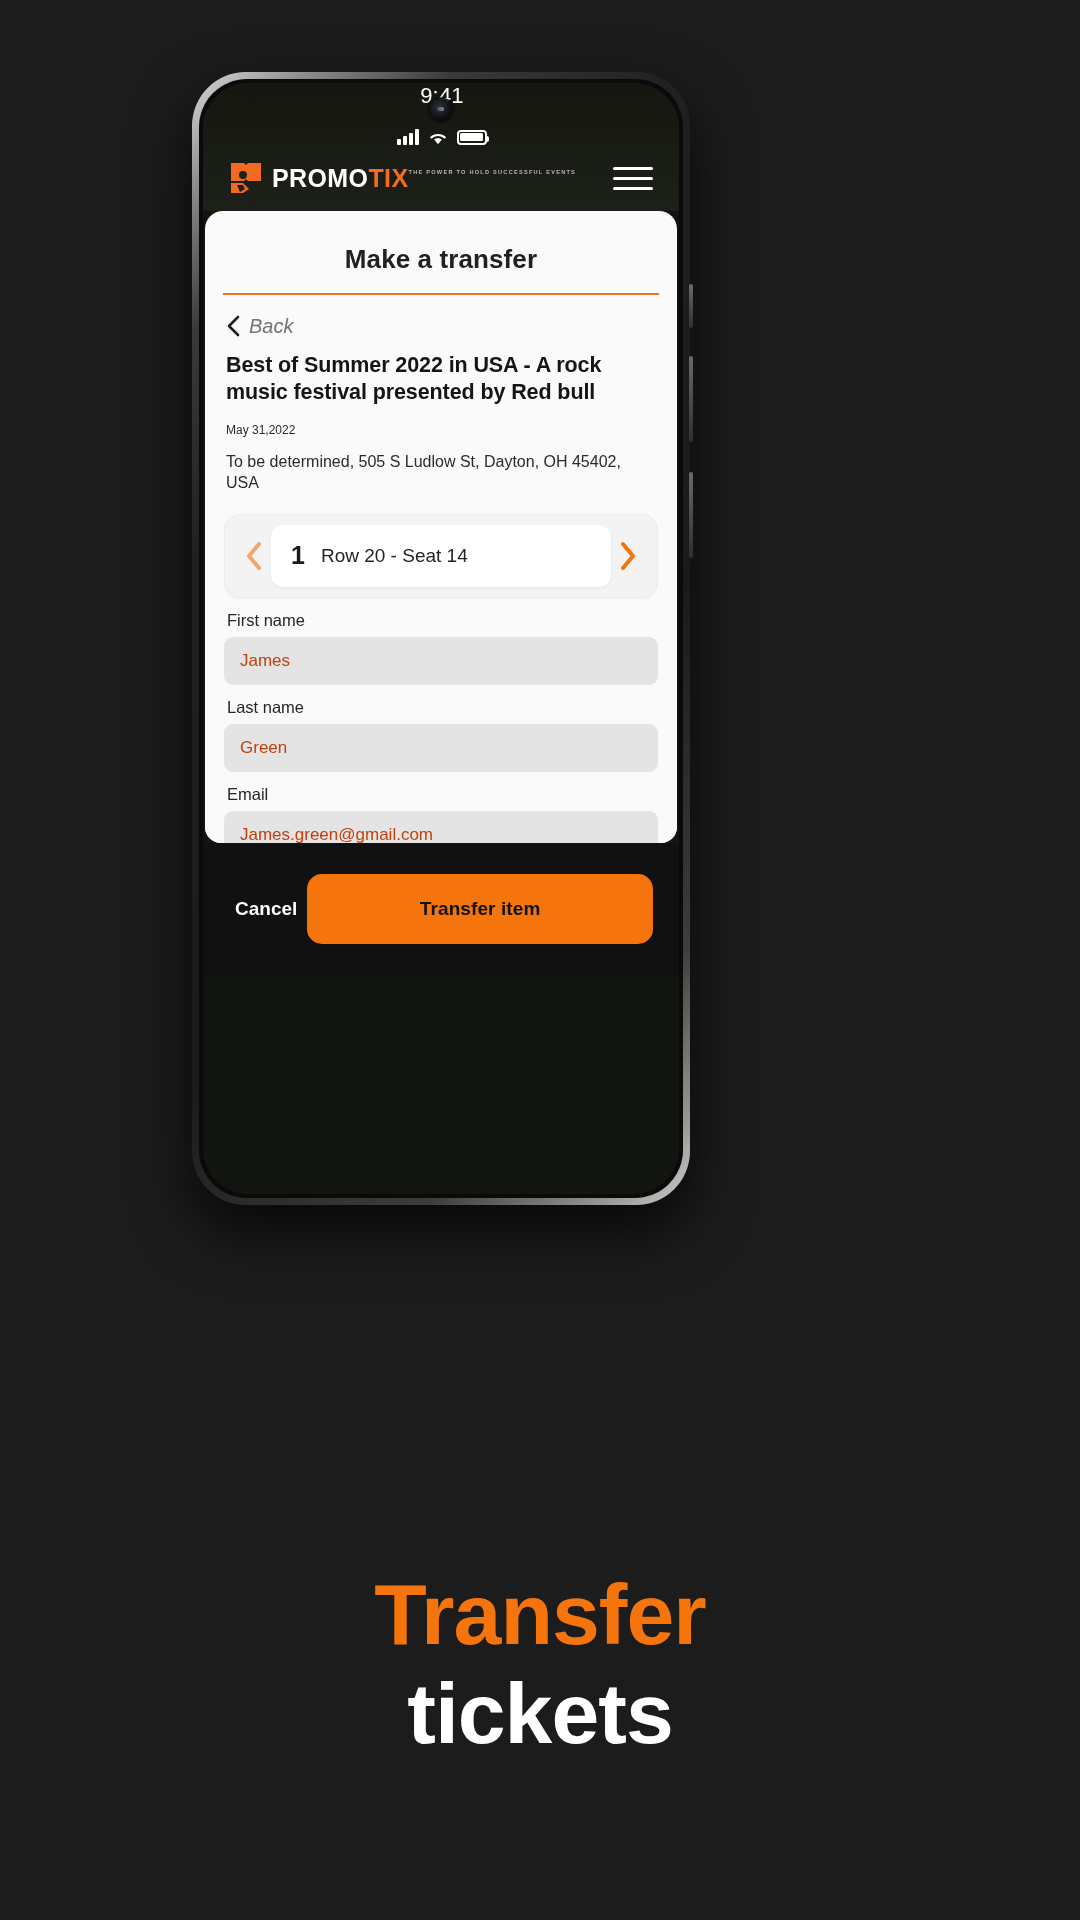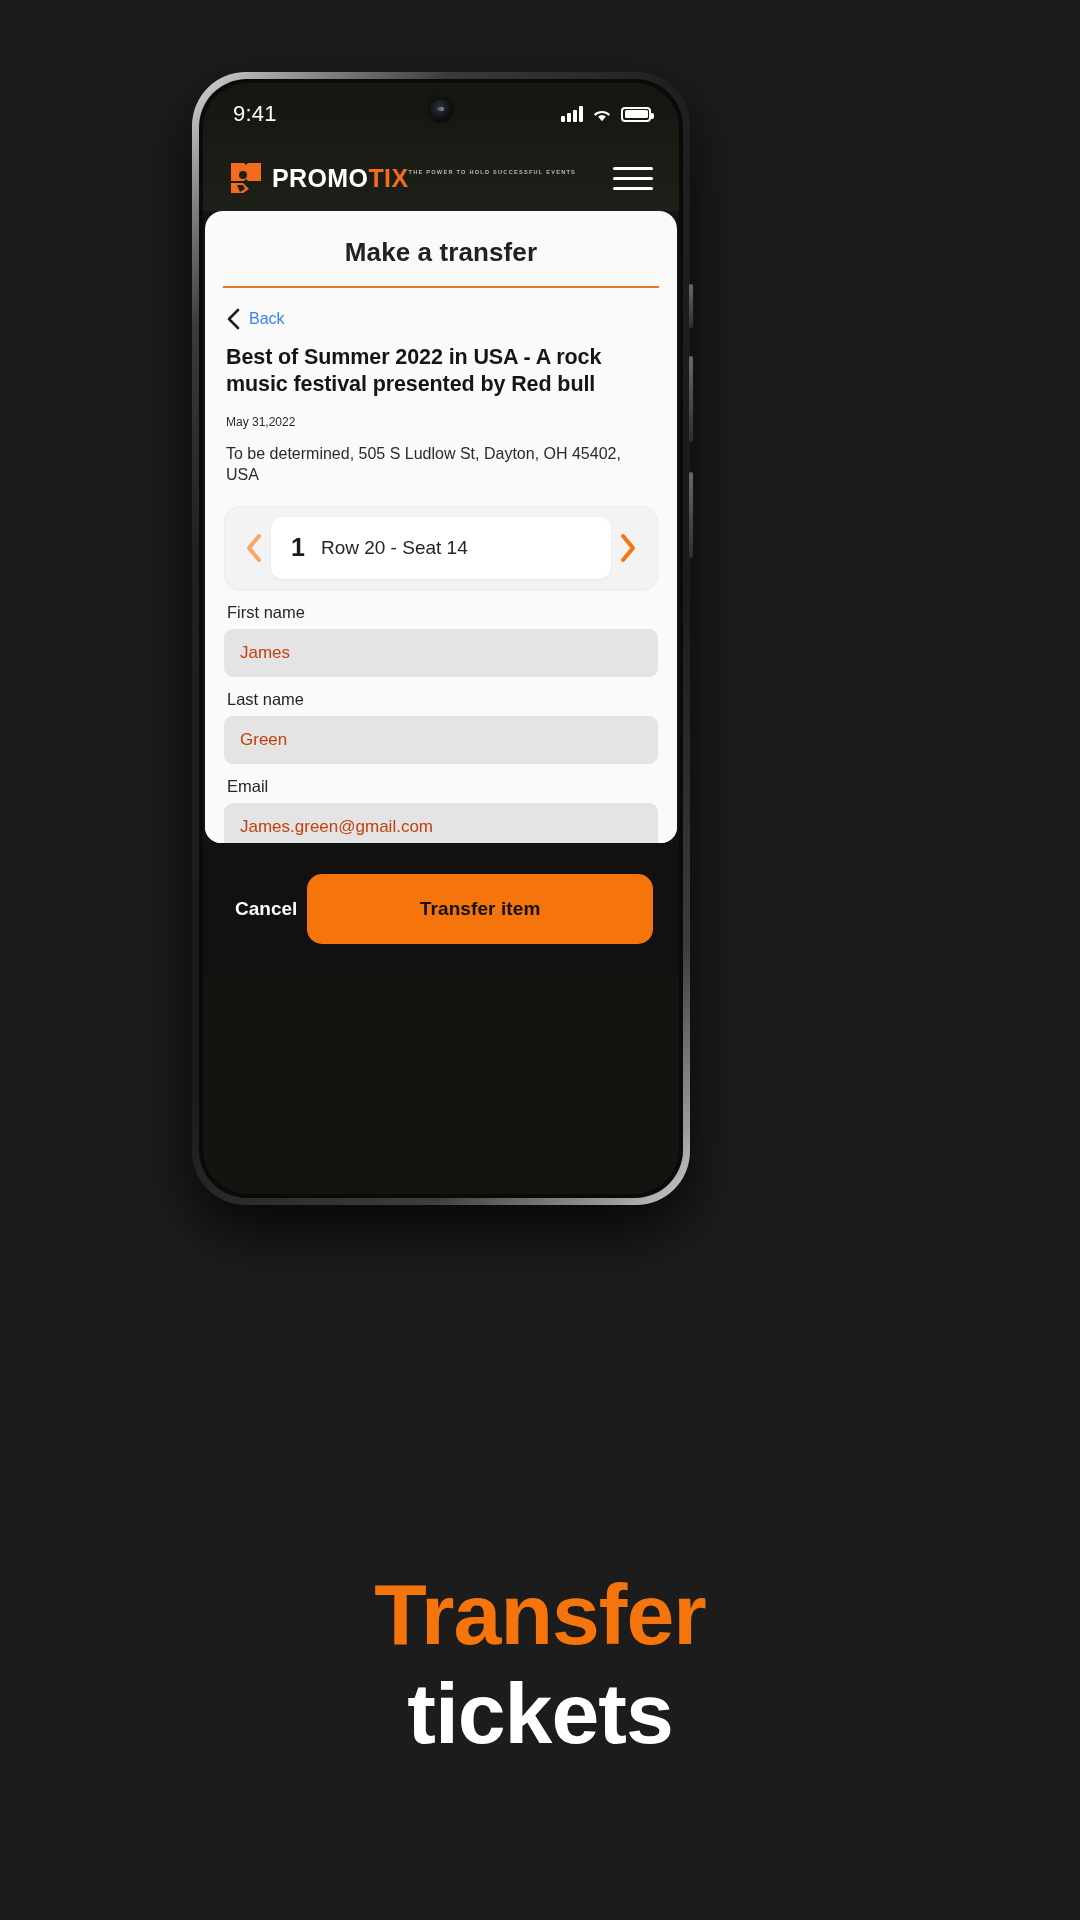--- a/index.html
+++ b/index.html
@@ -54,20 +54,21 @@
 
   
   .statusbar {
     position: relative;
     height: 62px;
     background: linear-gradient(180deg,#14160f 0%,#181a14 100%);
     display: flex;
     align-items: center;
     justify-content: space-between;
     padding: 0 28px 0 30px;
+    flex-direction: column;
   }
   .status-time {
     color: #fff;
     font-size: 22px;
     font-weight: 500;
     letter-spacing: .2px;
   }
   .status-right {
     display: flex;
     align-items: center;
@@ -156,20 +157,21 @@
     display: flex;
     flex-direction: column;
   }
   .sheet-title {
     text-align: center;
     font-size: 26px;
     font-weight: 700;
     color: #212121;
     padding: 26px 0 18px;
     letter-spacing: .1px;
+    margin-top: 7px;
   }
   .title-rule {
     height: 1.5px;
     background: #E8762A;
     margin: 0 18px;
   }
 
   .sheet-body {
     flex: 1;
     padding: 0 19px;
@@ -178,23 +180,24 @@
   }
 
   .back-row {
     display: flex;
     align-items: center;
     gap: 9px;
     padding: 20px 0 8px 2px;
   }
   .back-chevron { width: 14px; height: 22px; }
   .back-label {
-    font-size: 16px;
-    color: #3b82f6;
+    font-size: 20px;
+    color: #737373;
     font-weight: 400;
+    font-style: italic;
   }
 
   .event-title {
     font-size: 21.5px;
     font-weight: 700;
     color: #151515;
     line-height: 1.28;
     padding: 6px 0 0 2px;
     letter-spacing: -.1px;
   }

